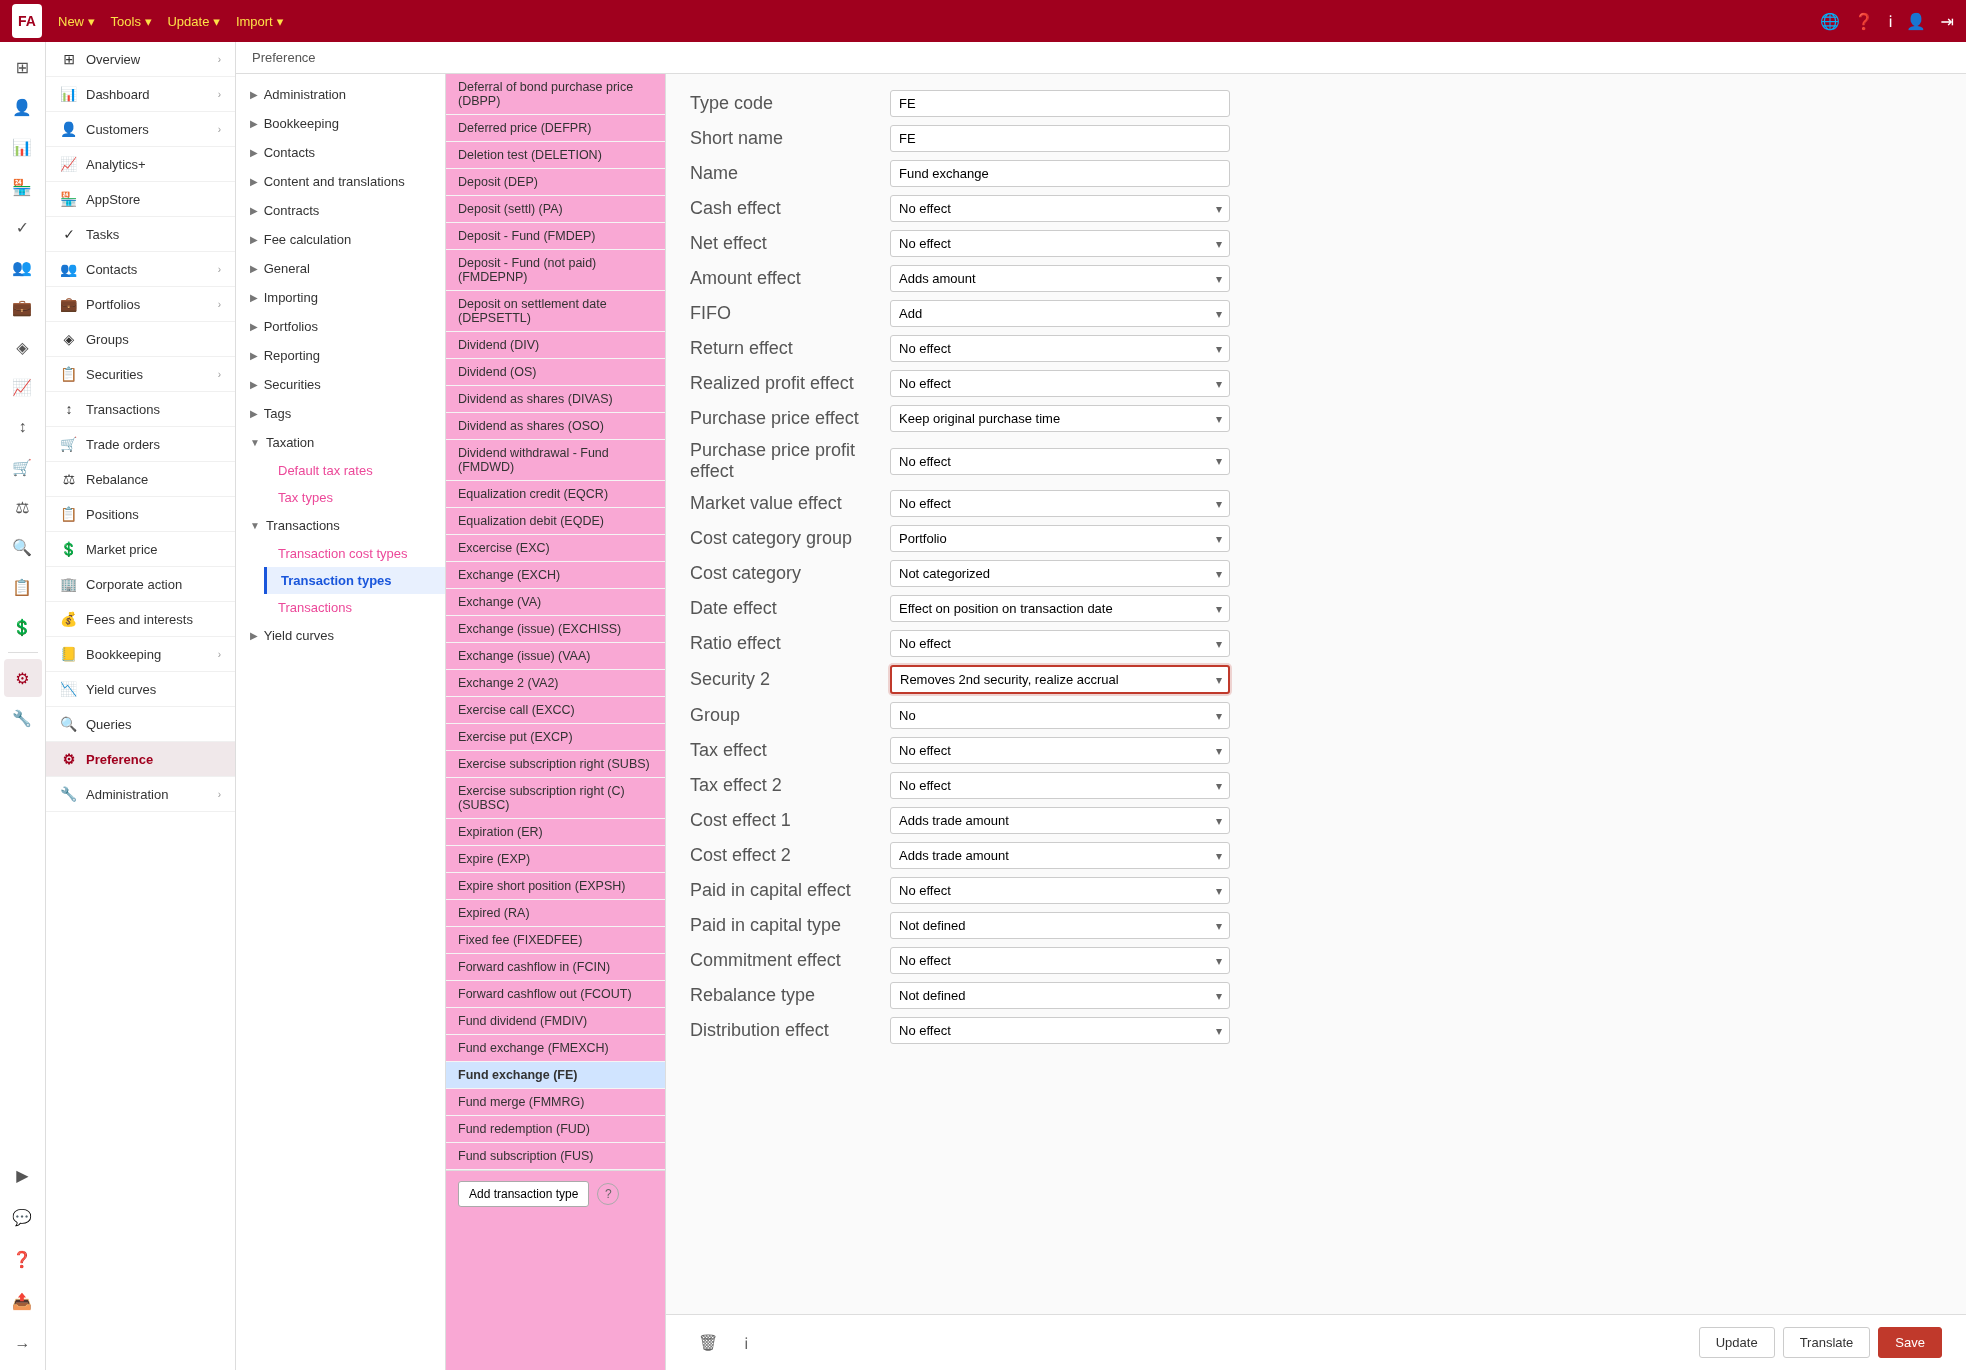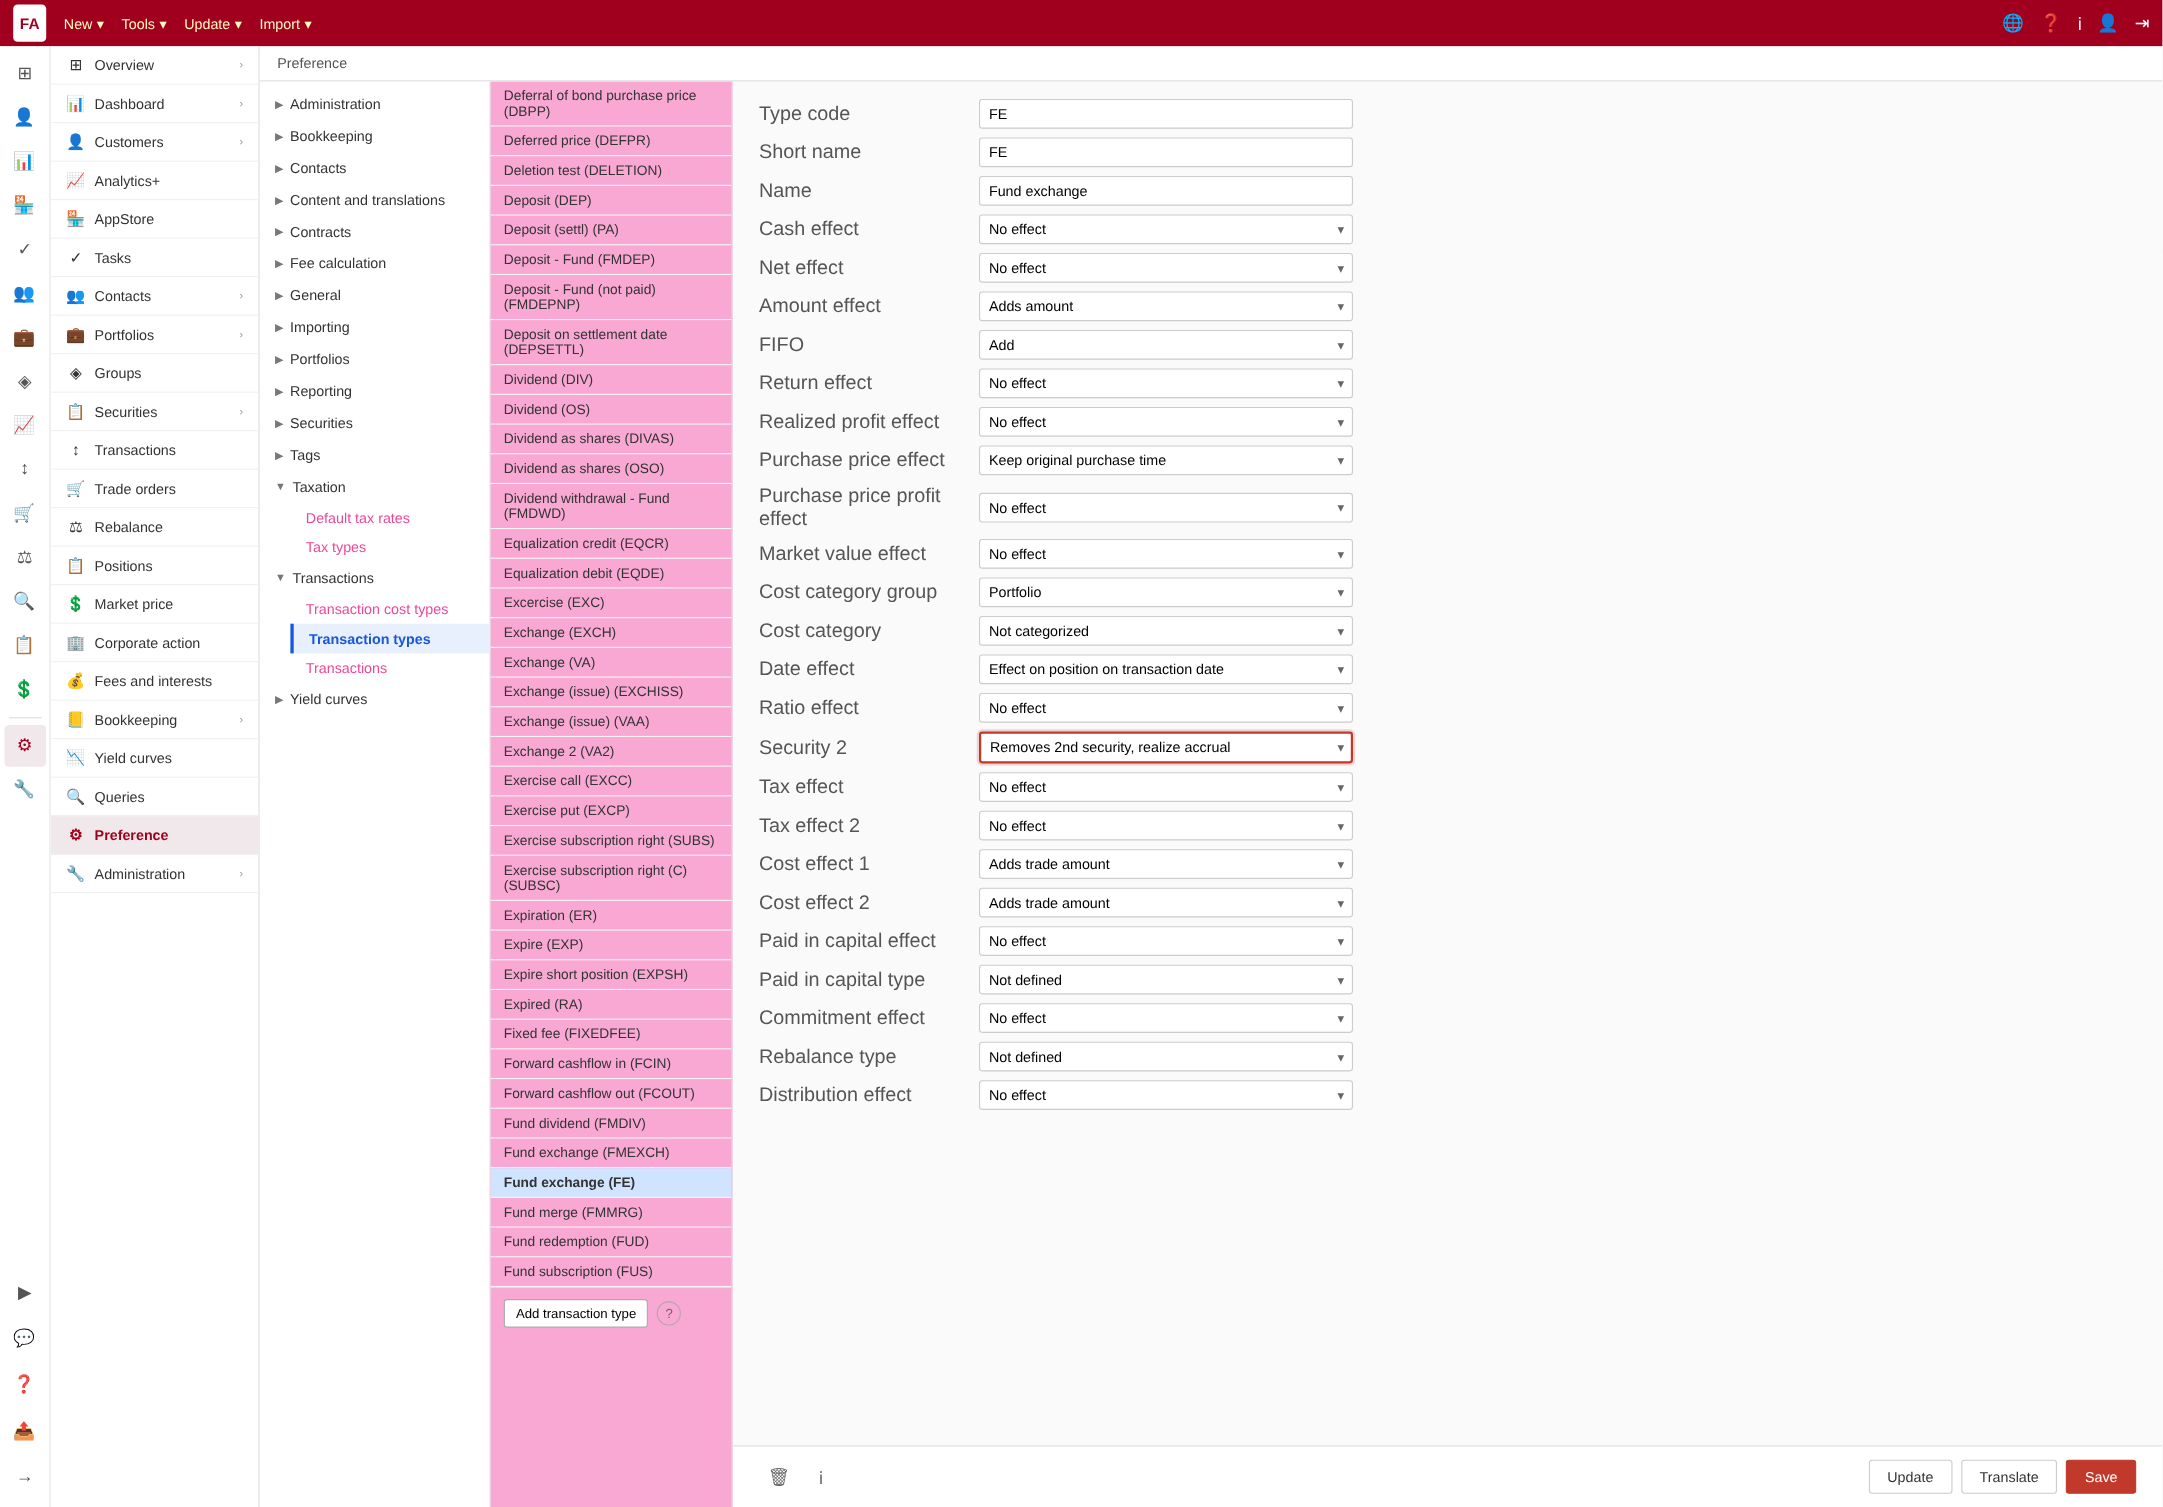--- a/index.html
+++ b/index.html
@@ -7,21 +7,21 @@
 
     
     .top-nav {
       display: flex; align-items: center; background: #a0001e; height: 42px; padding: 0 12px; gap: 16px; flex-shrink: 0;
     }
     .top-nav .logo {
       width: 30px; height: 34px; background: #fff; border-radius: 4px; display: flex; align-items: center; justify-content: center;
       font-weight: 900; font-size: 14px; color: #a0001e; flex-shrink: 0;
     }
     .top-nav-item {
-      color: #fef9c3; cursor: pointer; display: flex; align-items: flex-start; gap: 4px; font-size: 13px;
+      color: #fde047; cursor: pointer; display: flex; align-items: flex-start; gap: 4px; font-size: 13px;
     }
     .top-nav-right { margin-left: auto; display: flex; gap: 14px; align-items: center; }
     .top-nav-right span { color: #fff; cursor: pointer; font-size: 16px; }
 
     
     .main-layout { display: flex; flex: 1; overflow: hidden; }
 
     
     .icon-sidebar {
       width: 46px; background: #fff; border-right: 1px solid #ddd; display: flex; flex-direction: column; align-items: center; padding-top: 6px; gap: 2px; overflow-y: auto; flex-shrink: 0;
@@ -527,20 +527,26 @@
                 <div class="form-select-wrap"><select><option value="No effect">No effect</option><option value="Apply ratio">Apply ratio</option></select></div>
               </div>
             </div>
             <div class="form-row">
               <div class="form-label">Security 2</div>
               <div class="form-control">
                 <div class="form-select-wrap highlighted"><select><option value="Removes 2nd security, realize accrual">Removes 2nd security, realize accrual</option><option value="No effect">No effect</option></select></div>
               </div>
             </div>
             <div class="form-row">
+              <div class="form-label">Group</div>
+              <div class="form-control">
+                <div class="form-select-wrap"><select><option value="No">No</option><option value="Yes">Yes</option></select></div>
+              </div>
+            </div>
+            <div class="form-row">
               <div class="form-label">Tax effect</div>
               <div class="form-control">
                 <div class="form-select-wrap"><select><option value="No effect">No effect</option><option value="Adds amount">Adds amount</option></select></div>
               </div>
             </div>
             <div class="form-row">
               <div class="form-label">Tax effect 2</div>
               <div class="form-control">
                 <div class="form-select-wrap"><select><option value="No effect">No effect</option><option value="Adds amount">Adds amount</option></select></div>
               </div>

